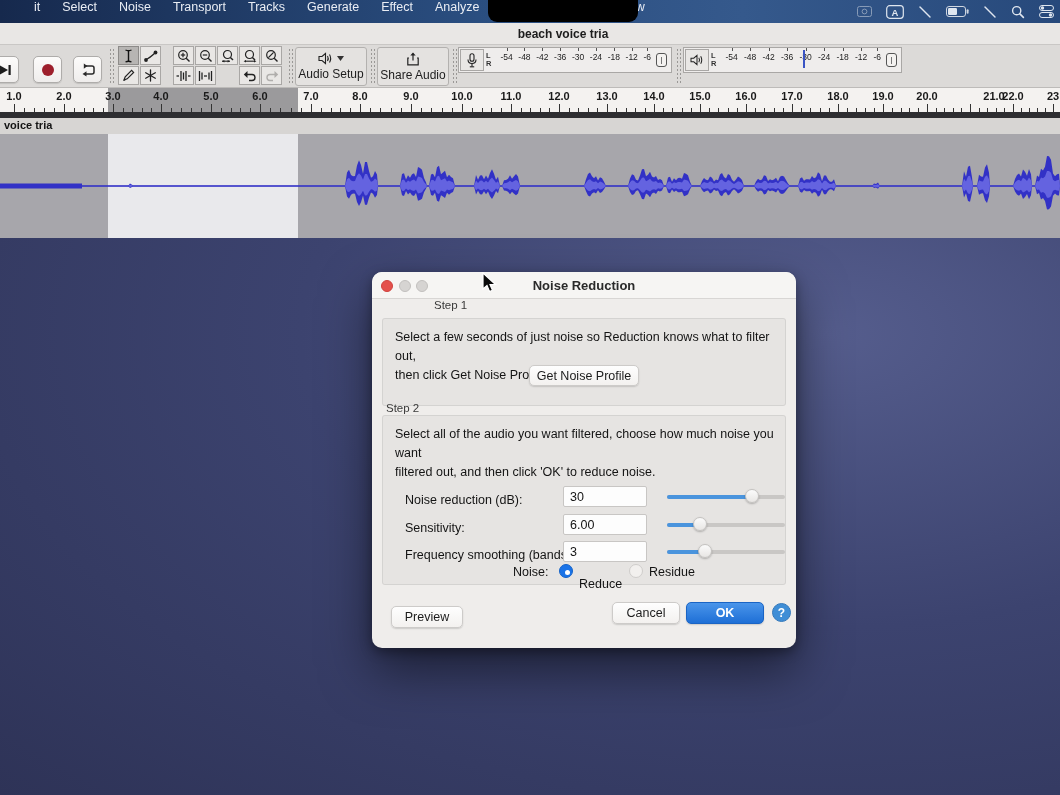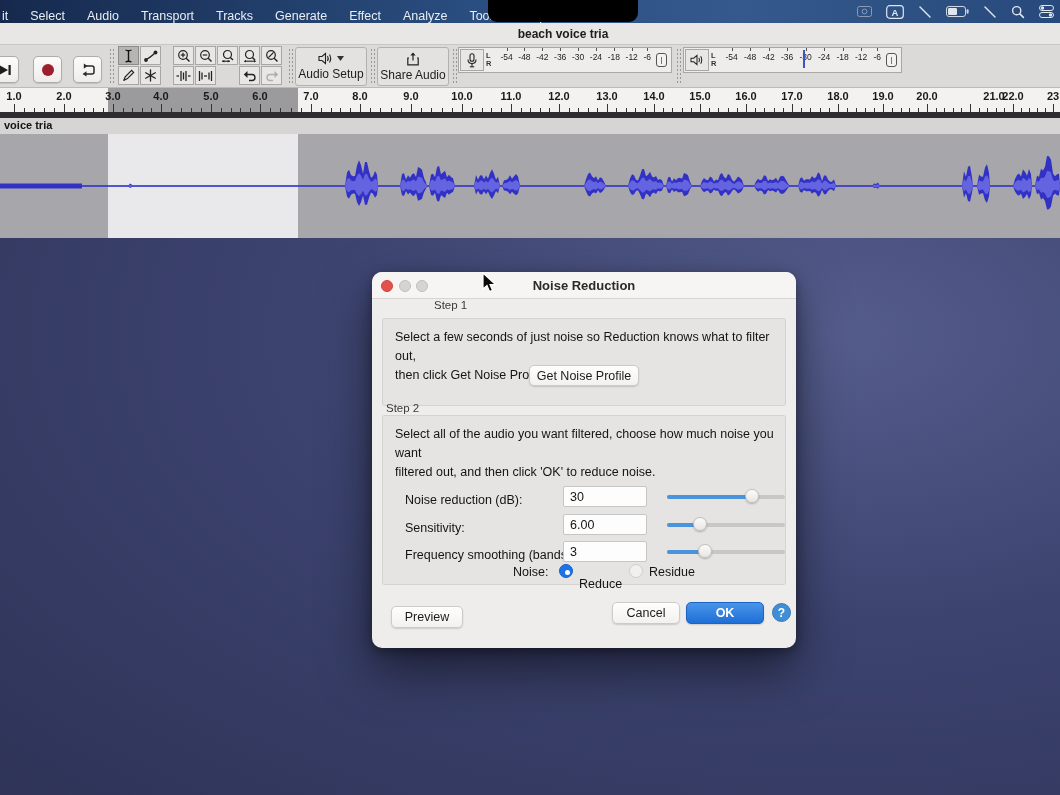--- a/index.html
+++ b/index.html
@@ -8,22 +8,23 @@
     font-family:"Liberation Sans", sans-serif;
     background: radial-gradient(ellipse at 78% 42%, #555d8d 0%, #3c436f 45%, #2e3357 100%);
     position:relative;
   }
   .abs { position:absolute; }
 
   
   #menubar {
     left:0; top:0; width:1060px; height:23px;
     background: linear-gradient(90deg,#16294d 0%, #2a4e80 45%, #35598c 70%, #27497b 100%);
-    display:flex; align-items:flex-end; color:#e9edf4; font-size:12.5px;
+    display:flex; align-items:flex-start; color:#e9edf4; font-size:12.5px;
     z-index:5;
+    padding-left:32px;
   }
   #menu-items { display:flex; gap:0; align-items:center; }
   #menu-items .mi { padding:0 11px; white-space:nowrap; }
   #menu-items .mi:first-child { padding-left:2px; }
   #notch {
     position:absolute; left:488px; top:0; width:150px; height:22px;
     background:#000; border-radius:0 0 9px 9px; z-index:6;
   }
   #status-icons {
     position:absolute; right:6px; top:0; height:23px;
@@ -189,21 +190,21 @@
   #cursor { left:482px; top:272px; z-index:20; pointer-events:none; }
   svg { display:block; }
 </style>
 </head>
 <body>
 
 <div id="menubar" class="abs">
   <div id="menu-items">
       <span class="mi">it</span>
       <span class="mi">Select</span>
-      <span class="mi">Audio</span>
+      <span class="mi">Noise</span>
       <span class="mi">Transport</span>
       <span class="mi">Tracks</span>
       <span class="mi">Generate</span>
       <span class="mi">Effect</span>
       <span class="mi">Analyze</span>
       <span class="mi">Tools</span>
       <span class="mi">Help</span>
       <span class="mi">Window</span>
     </div>
   <div id="status-icons">

